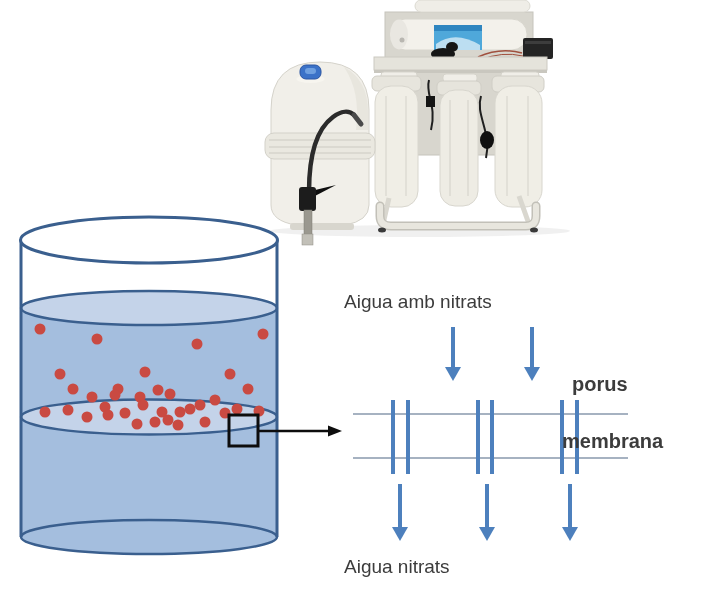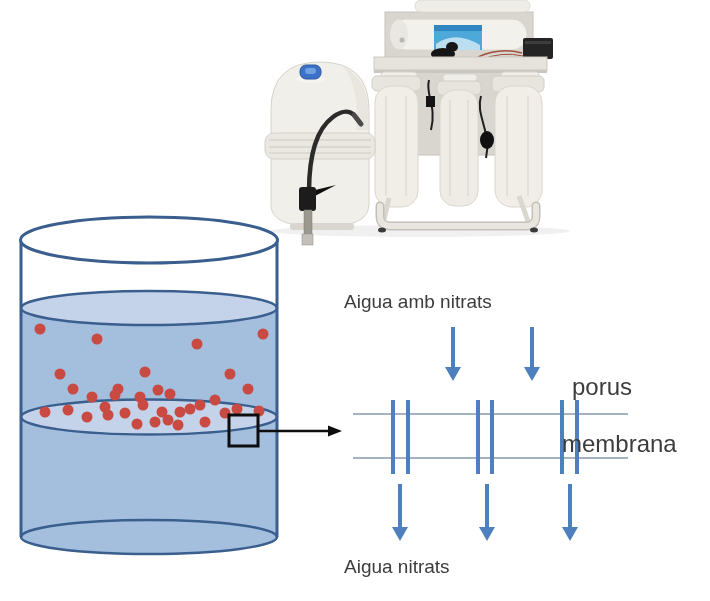--- a/index.html
+++ b/index.html
@@ -3,21 +3,21 @@
 <meta charset="utf-8">
 <style>
   html,body{margin:0;padding:0;}
   body{
     width:710px;height:601px;position:relative;background:#ffffff;
     font-family:"Liberation Sans", sans-serif;overflow:hidden;
   }
   #scene{position:absolute;left:0;top:0;}
   .label{position:absolute;color:#3c3c3c;white-space:nowrap;line-height:1.05;}
   .label-lg{font-size:19px;}
-  .label-md{font-size:24px;}
+  .label-md{font-size:20px;font-weight:bold;}
 </style>
 </head>
 <body>
 
 <svg id="scene" width="710" height="601" viewBox="0 0 710 601">
 
   <g>
 
     <ellipse cx="420" cy="231" rx="150" ry="6" fill="#000000" opacity="0.06"></ellipse>
 

